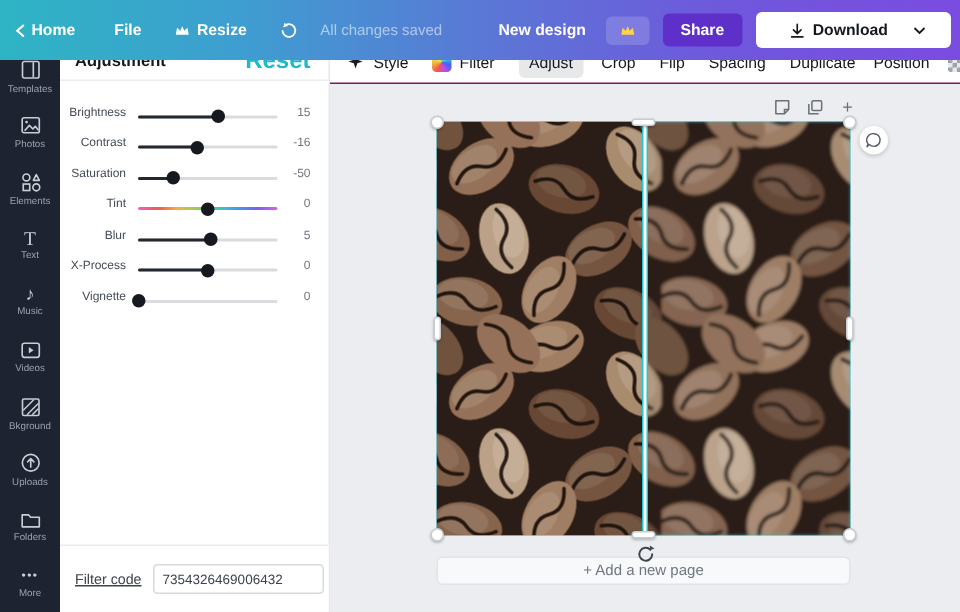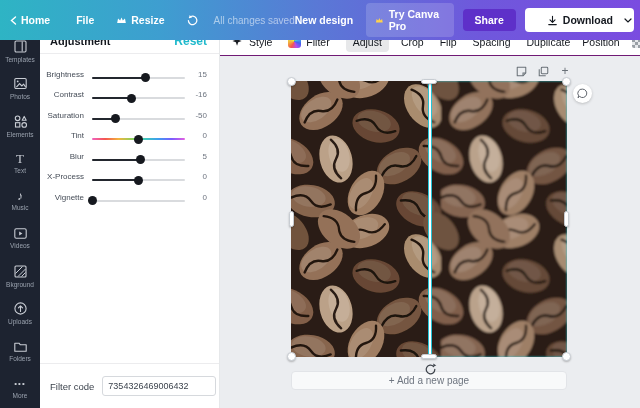--- a/index.html
+++ b/index.html
@@ -39,32 +39,32 @@
     gap:2px;cursor:pointer;color:#c9cdd4;}
   .sb-item .lbl{font-size:6.5px;color:#9aa2ae;}
   .sb-glyph{font-size:12px;line-height:12px;color:#c9cdd4;font-weight:500;}
 
   
   .panel{position:absolute;left:40px;top:28px;width:180px;height:380px;background:#fff;
     border-right:1px solid #e6e8ea;z-index:10;}
   .panel-head{height:26px;display:flex;align-items:center;justify-content:space-between;
     padding:0 12px 0 10px;border-bottom:1px solid #ececee;}
   .panel-title{font-size:11px;font-weight:700;color:#14181f;}
-  .reset-link{font-size:12px;font-weight:600;color:var(--accent);cursor:pointer;}
+  .reset-link{font-size:16px;font-weight:600;color:var(--accent);cursor:pointer;}
   .sliders{padding-top:4px;}
   .slider-row{height:20.5px;display:flex;align-items:flex-end;padding:0 12px 0 6px;}
   .slider-row .s-label{width:38px;text-align:right;font-size:8px;color:#454c57;margin-right:8px;}
   .track{position:relative;flex:1;height:2px;background:#d9dbde;border-radius:1px;cursor:pointer;}
   .track .fill{position:absolute;left:0;top:0;height:2px;background:#23272e;border-radius:1px;}
   .track.rainbow{background:linear-gradient(90deg,#f062c0,#f4564f,#f2b33e,#8ed05a,#3fc9bb,#3e9cf0,#7a5cff,#e45fe0);}
   .knob{position:absolute;top:-3.5px;width:9px;height:9px;border-radius:50%;background:#16191f;cursor:grab;}
   .s-value{width:22px;text-align:right;font-size:8px;color:#6e7580;}
   .filter-code{position:absolute;left:0;bottom:0;width:100%;height:45px;border-top:1px solid #ececee;
     display:flex;align-items:center;padding-left:10px;gap:8px;background:#fff;}
-  .fc-label{font-size:9.5px;color:#3c434d;}
+  .fc-label{font-size:9.5px;color:#3c434d;text-decoration:underline;}
   .fc-input{width:114px;height:20px;border:1px solid #d6d9dd;border-radius:3px;font-size:9px;
     color:#3c434d;padding:0 5px;font-family:"Liberation Sans",sans-serif;outline:none;}
 
   
   .content{position:absolute;left:220px;top:28px;width:420px;height:380px;}
   .toolbar{position:absolute;left:0;top:0;width:420px;height:28px;background:#fff;
     border-bottom:1px solid #701a75;display:flex;align-items:center;font-size:10.5px;color:#14181f;
     padding-left:11px;z-index:5;}
   .t-item{display:flex;align-items:center;gap:5px;cursor:pointer;white-space:nowrap;margin-right:16px;}
   .t-chip{background:#e7e8ea;border-radius:4px;padding:4px 7px;margin-right:12px;}
@@ -137,21 +137,20 @@
     <span>All changes saved</span>
   </div>
   <div class="tb-right">
     <div class="tb-item tb-new">
       <span>New design</span>
     </div>
     <div class="btn-pro">
       <svg class="ic" width="11" height="9" viewBox="0 0 14 11">
           <path d="M1.5 8.8 L2.6 3 L5.3 5.6 L7 1.6 L8.7 5.6 L11.4 3 L12.5 8.8 Z" fill="#ffd24a"></path>
         </svg>
-      <span>Try Canva Pro</span>
     </div>
     <div class="btn-share">
       <span>Share</span>
     </div>
     <div class="btn-download">
       <div class="dl-main">
         <svg class="ic" width="11" height="11" viewBox="0 0 14 14">
             <path d="M7 1.5v7.5M3.8 6.3 7 9.5l3.2-3.2" fill="none" stroke="#14181f" stroke-width="1.4" stroke-linecap="round" stroke-linejoin="round"></path>
             <path d="M2.2 12.2h9.6" stroke="#14181f" stroke-width="1.4" stroke-linecap="round"></path>
           </svg>

